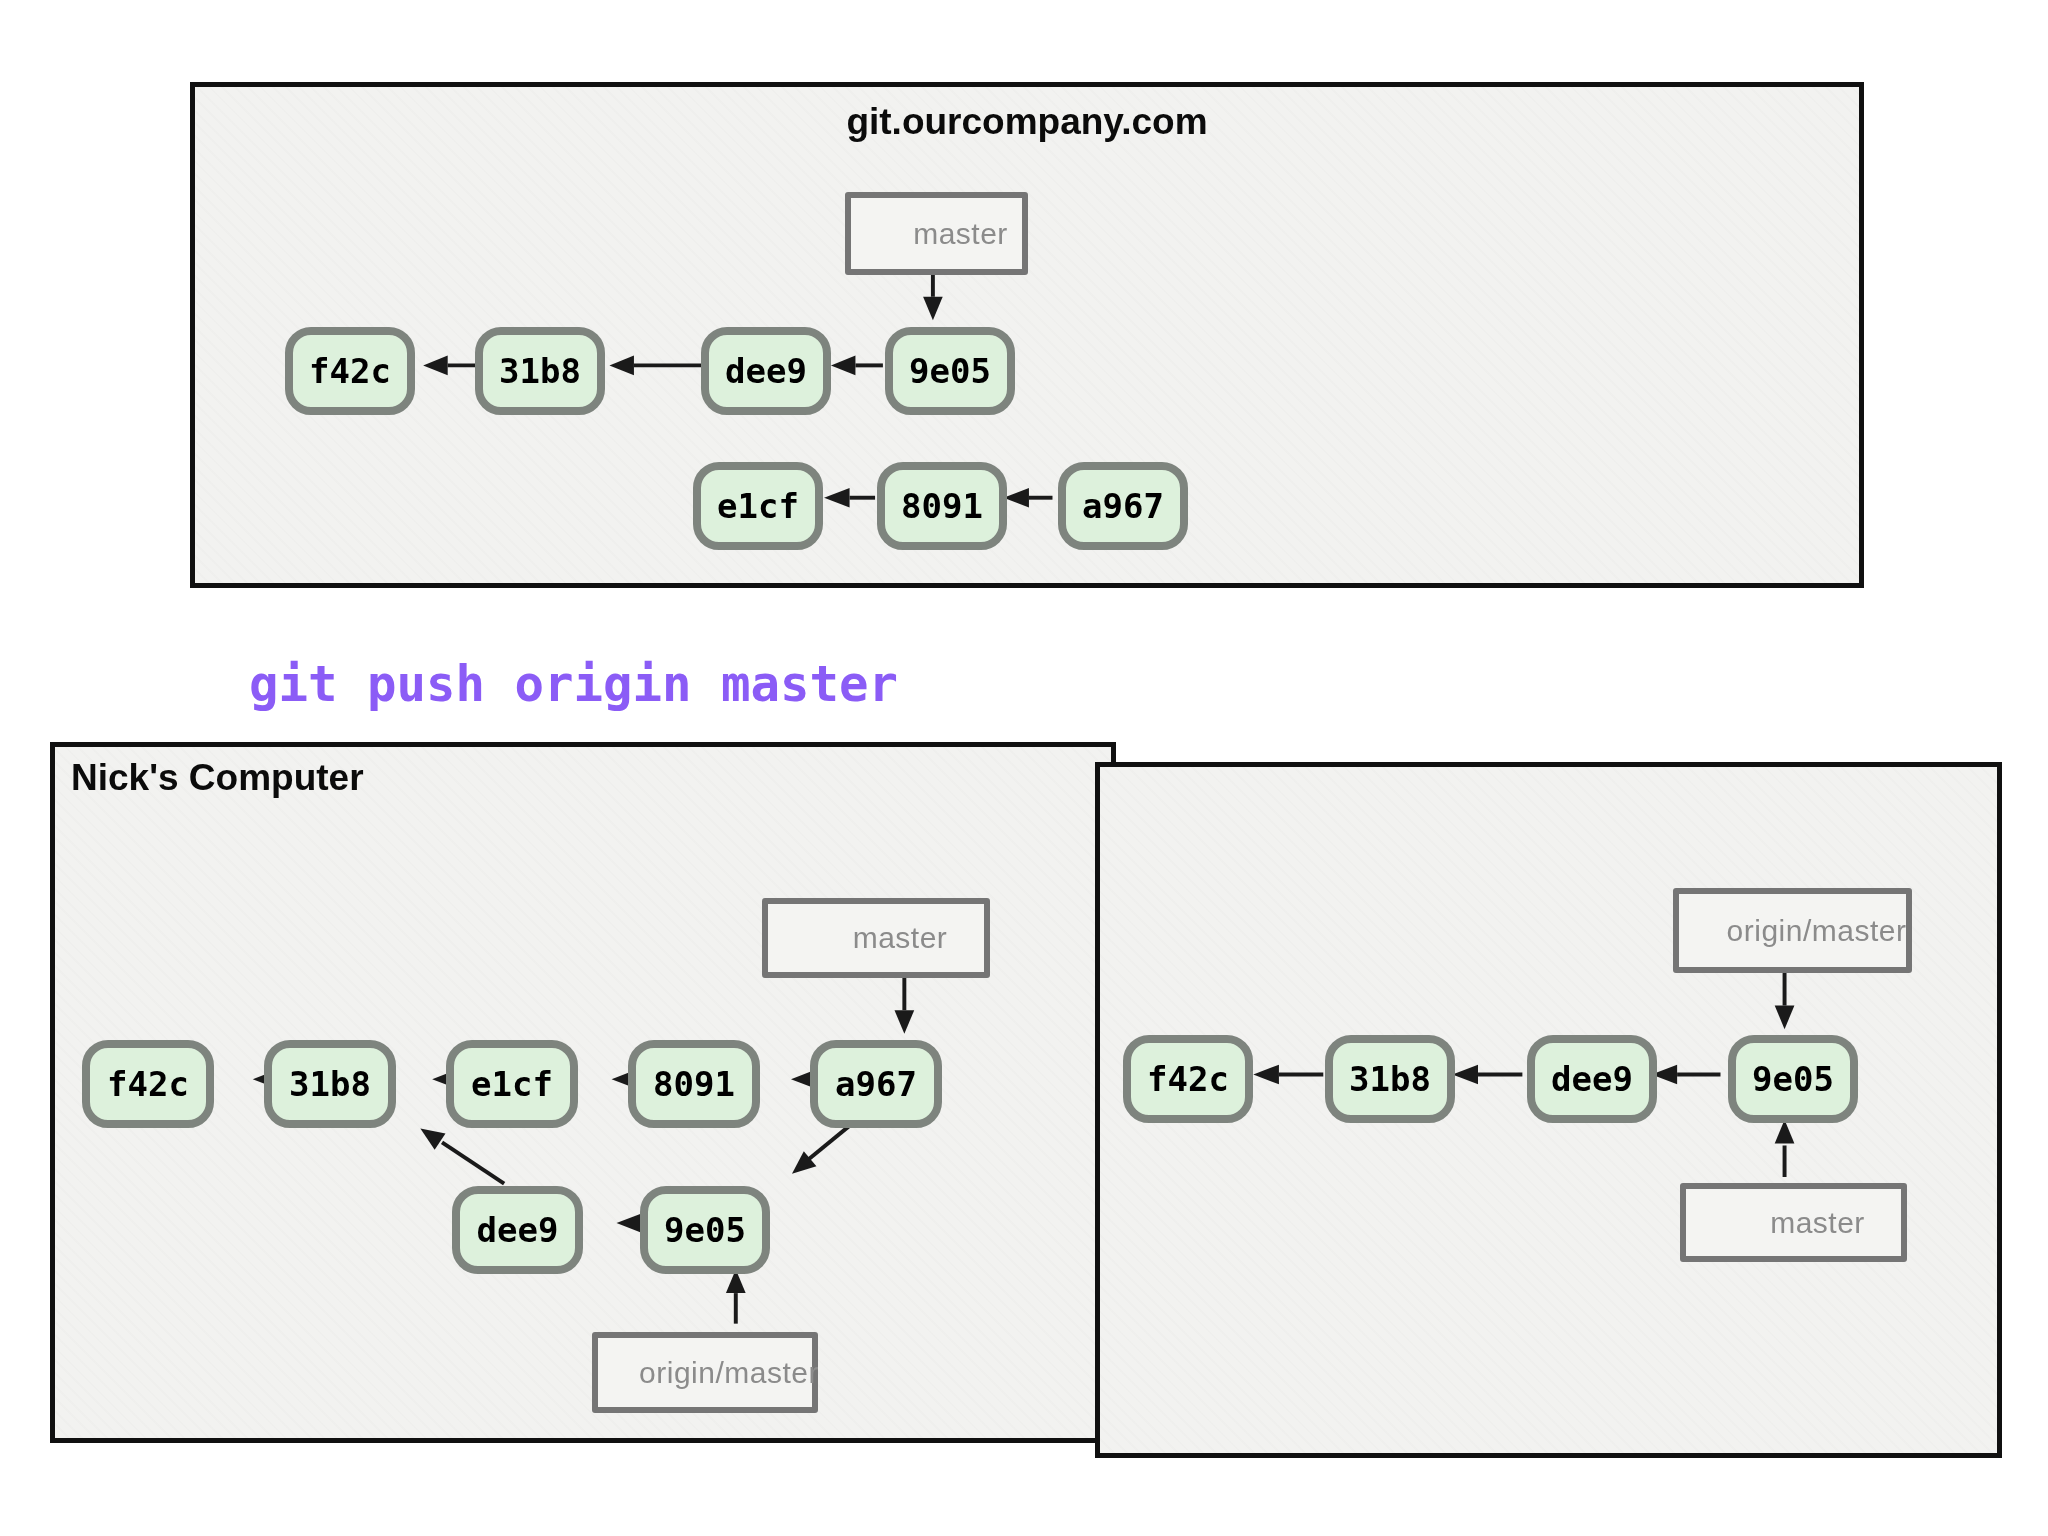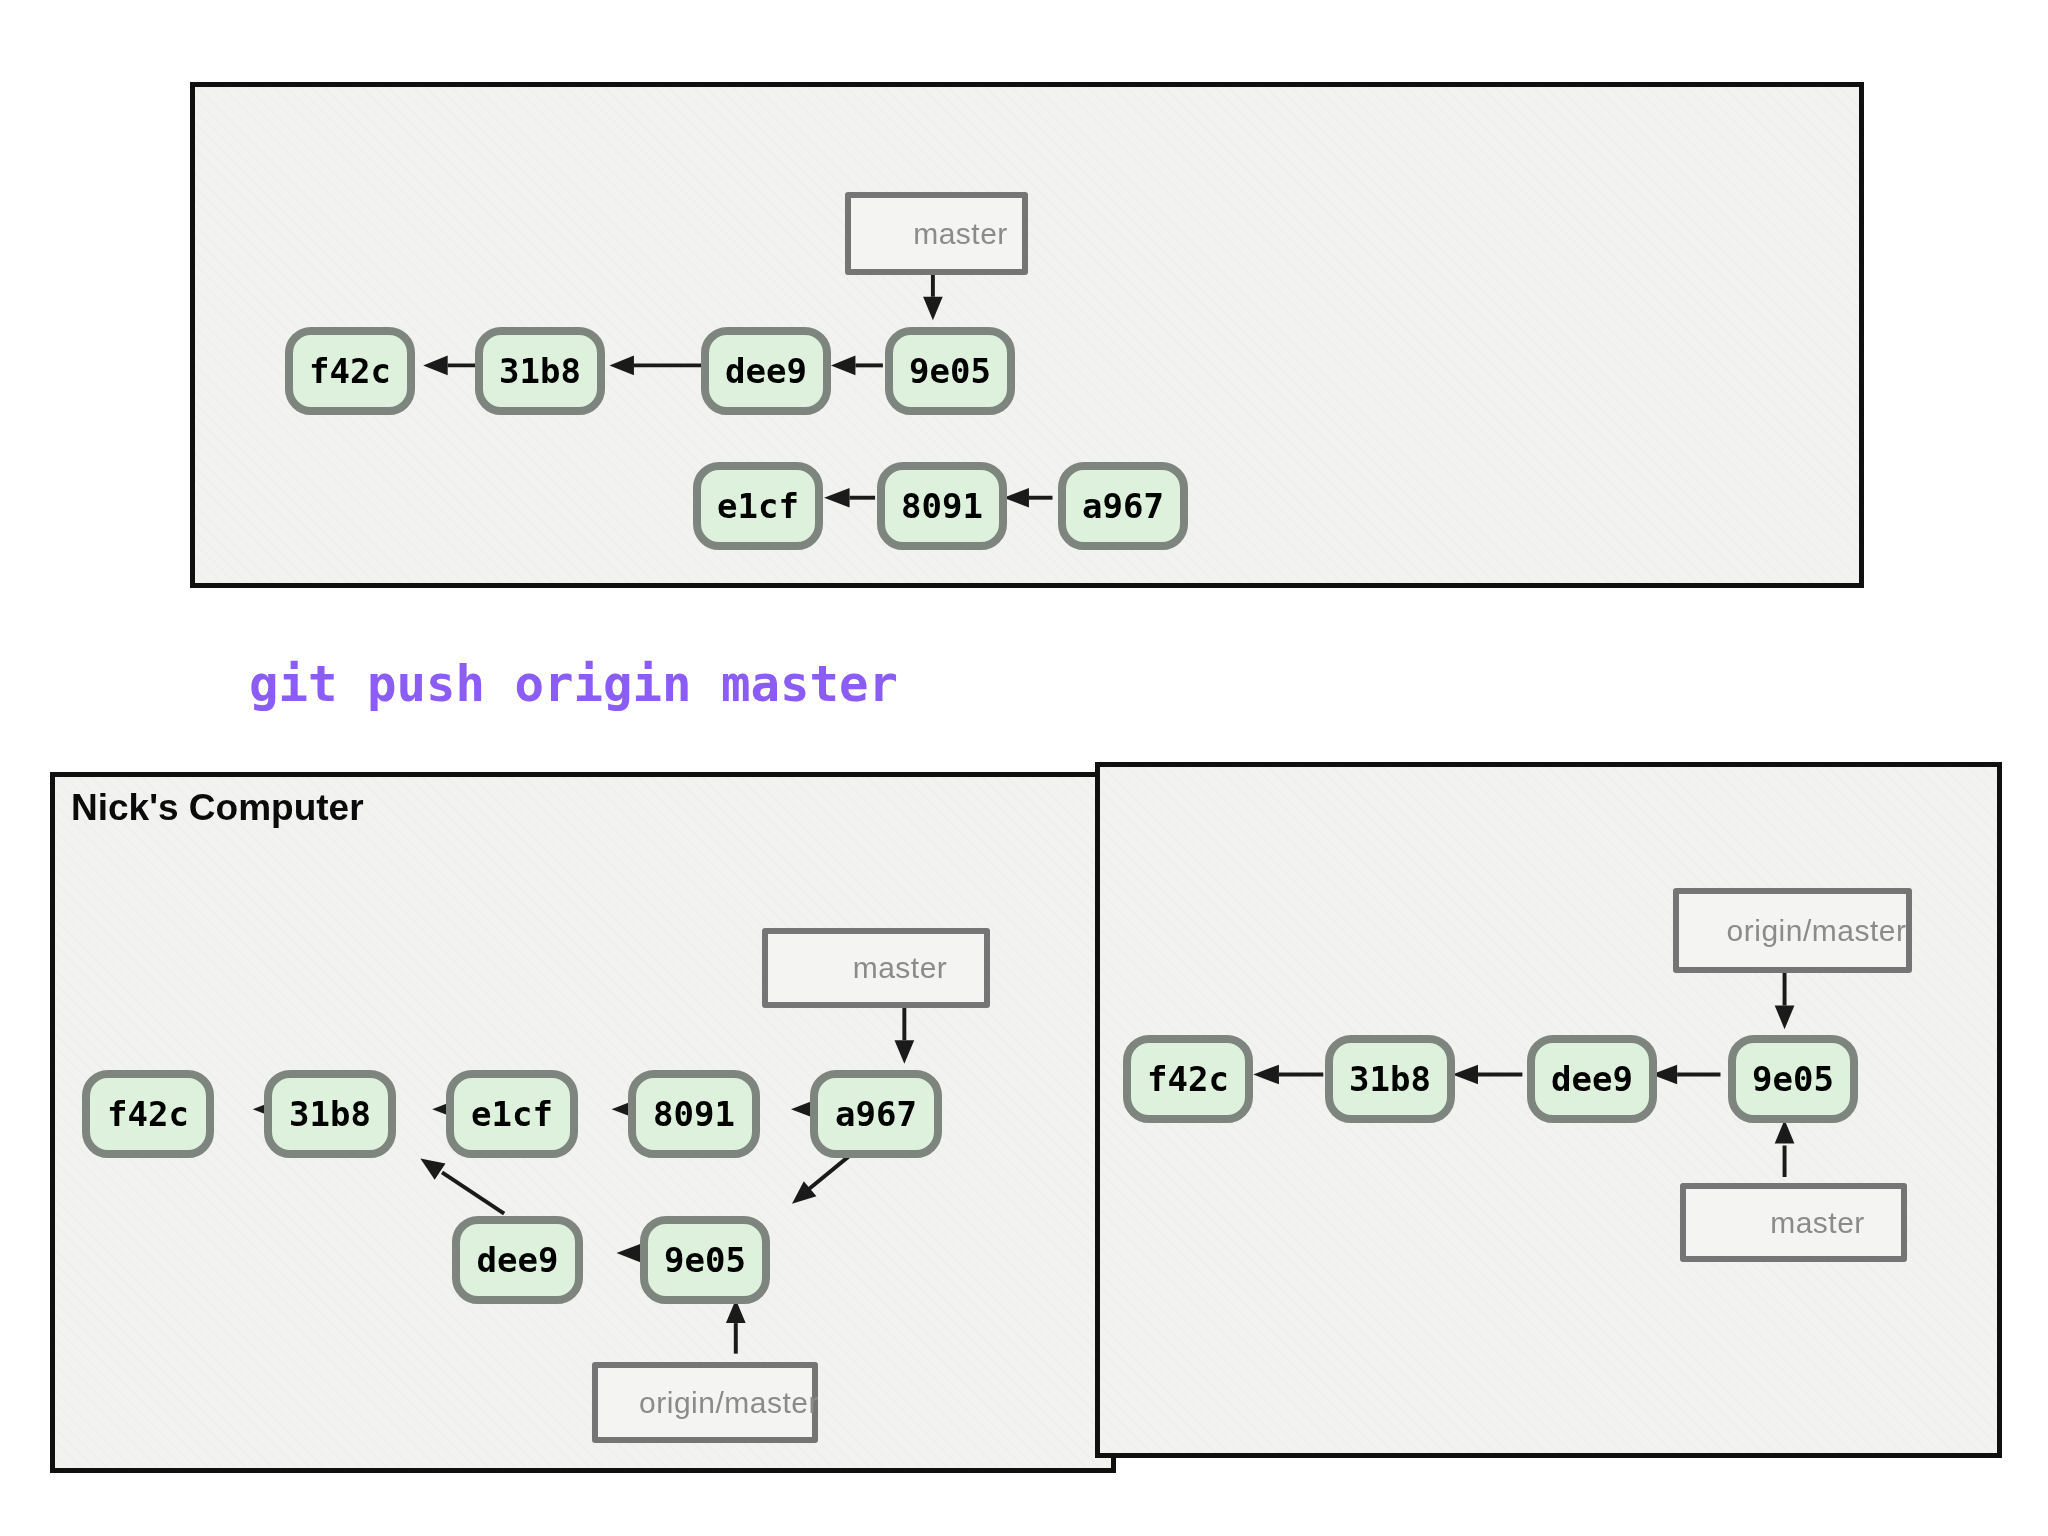--- a/index.html
+++ b/index.html
@@ -66,20 +66,21 @@
     font-size:49px;
     color:#8b5cf6;
     white-space:nowrap;
   }
 </style>
 </head>
 <body>
 
 <div class="panel" style="left:190px; top:82px; width:1674px; height:506px;">
 
+  <div class="panel-title center-title" style="top:14px;">git.ourcompany.com</div>
 
   <svg class="wires" viewBox="0 0 1674 506" width="1674" height="506">
     <g>
       <line x1="741" y1="188" x2="741" y2="214"></line>
       <polygon points="741,238 731,214 751,214"></polygon>
     </g>
     <g>
       <line x1="280" y1="284" x2="246" y2="284"></line>
       <polygon points="221,284 246,274 246,294"></polygon>
     </g>
@@ -108,21 +109,21 @@
   <div class="commit" style="left:506px; top:240px;">dee9</div>
   <div class="commit" style="left:690px; top:240px;">9e05</div>
 
   <div class="commit" style="left:498px; top:375px;">e1cf</div>
   <div class="commit" style="left:682px; top:375px;">8091</div>
   <div class="commit" style="left:863px; top:375px;">a967</div>
 </div>
 
 <div class="command">git push origin master</div>
 
-<div class="panel" style="left:50px; top:772px; width:1066px; height:701px;">
+<div class="panel" style="left:50px; top:742px; width:1066px; height:701px;">
 
   <div class="panel-title" style="left:16px; top:10px;">Nick's Computer</div>
 
   <svg class="wires" viewBox="0 0 990 701" width="990" height="701">
     <g>
       <line x1="821" y1="231" x2="821" y2="267"></line>
       <polygon points="821,291 811,267 831,267"></polygon>
     </g>
     <g>
       <line x1="209" y1="337" x2="186" y2="337"></line>

